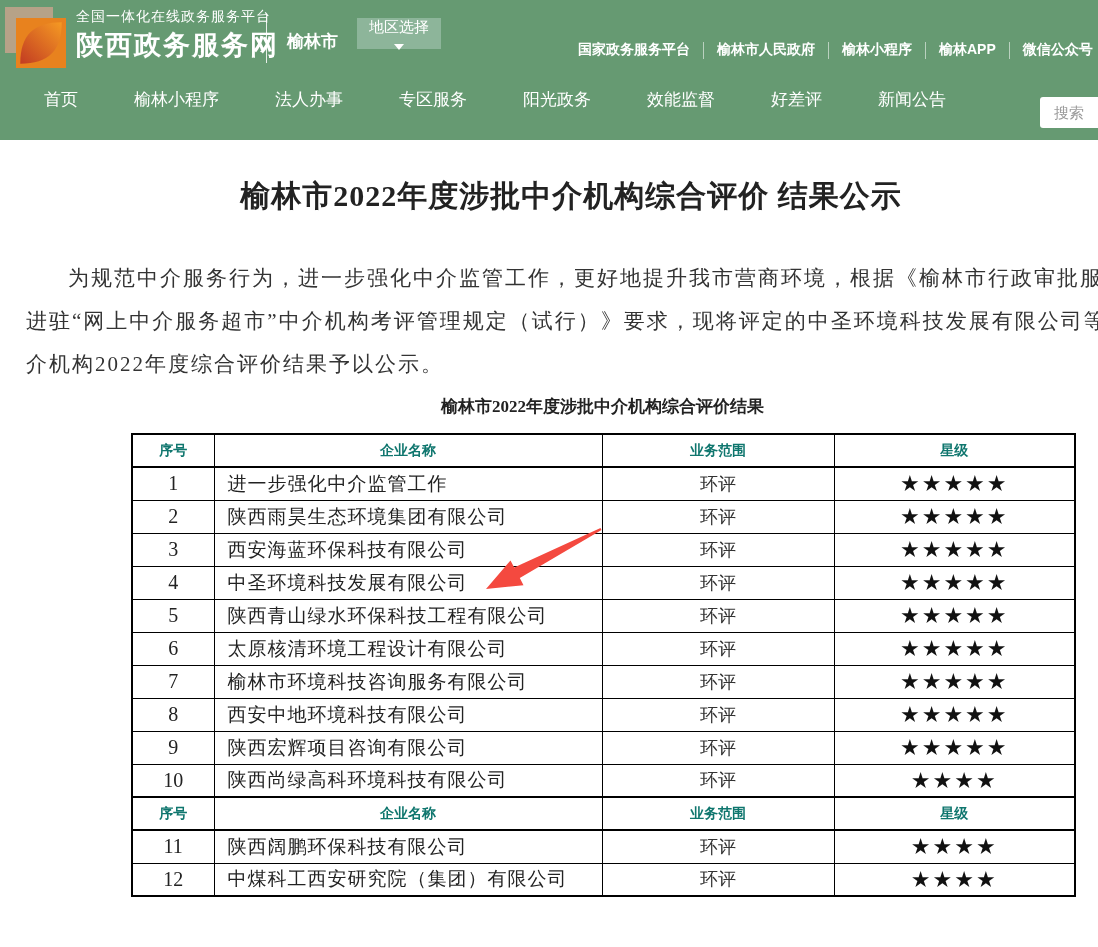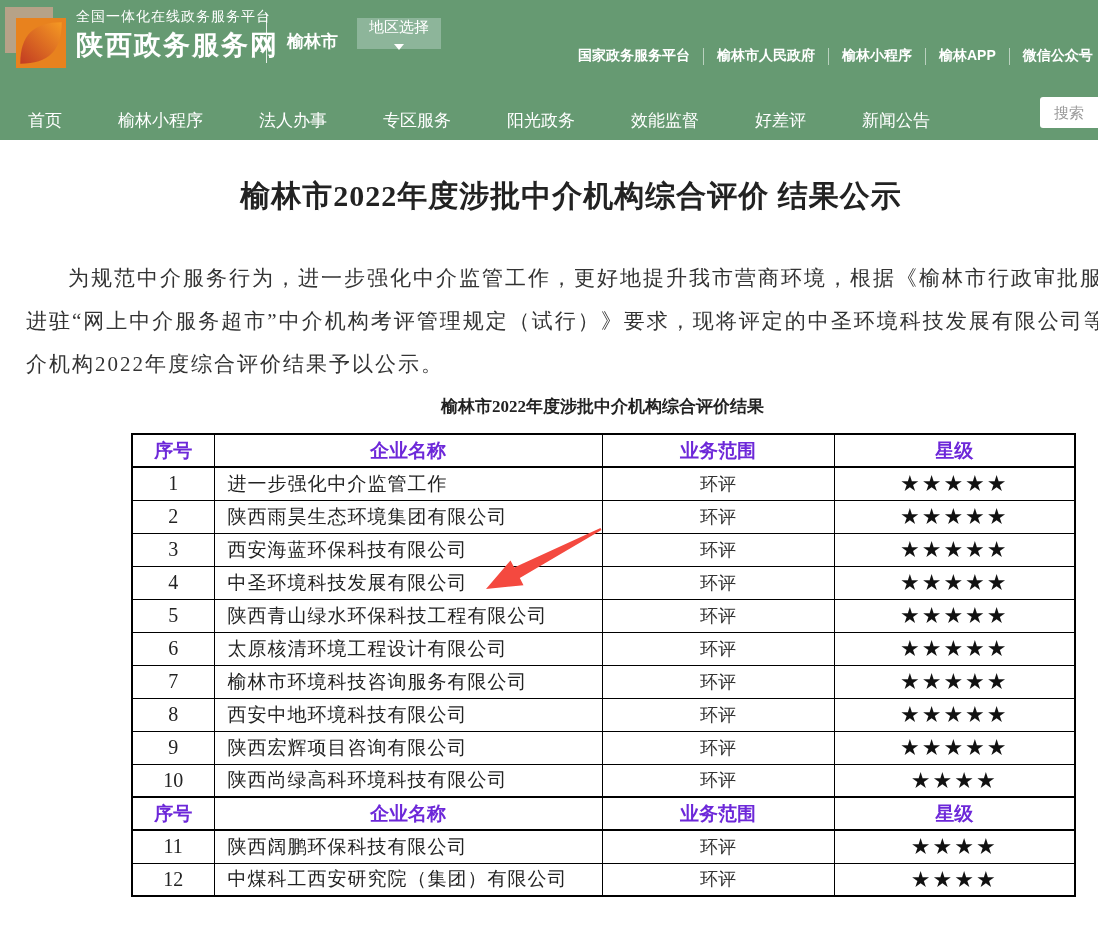--- a/index.html
+++ b/index.html
@@ -23,27 +23,27 @@
   .brand-text{position:absolute;left:76px;top:9px;line-height:1;}
   .brand-small{font-size:14px;letter-spacing:1px;}
   .brand-large{font-size:27px;font-weight:700;letter-spacing:2px;margin-top:9px;}
   .brand-divider{position:absolute;left:266px;top:15px;width:1px;height:48px;background:rgba(255,255,255,0.85);}
   .city-name{position:absolute;left:287px;top:30px;font-size:17px;font-weight:700;}
   .region-btn{position:absolute;left:357px;top:18px;height:31px;padding:0 12px;
     background:var(--btn-green);border:none;color:#fff;font-size:15px;cursor:pointer;
     display:flex;align-items:center;gap:7px;font-family:inherit;flex-direction:column;}
   .caret-down{display:inline-block;width:0;height:0;border-left:5px solid transparent;
     border-right:5px solid transparent;border-top:6px solid #fff;}
-  .top-links{position:absolute;left:578px;top:16px;height:80px;display:flex;align-items:center;white-space:nowrap;}
+  .top-links{position:absolute;left:578px;top:10px;height:80px;display:flex;align-items:center;white-space:nowrap;}
   .top-link{font-size:14px;font-weight:700;color:#fff;text-decoration:none;cursor:pointer;}
   .link-sep{display:inline-block;width:1px;height:17px;background:rgba(255,255,255,0.55);margin:0 13px;}
 
   
-  .main-nav{position:absolute;left:0;top:88px;height:44px;display:flex;align-items:flex-end;
-    padding-left:28px;gap:56px;}
+  .main-nav{position:absolute;left:0;top:88px;height:44px;display:flex;align-items:flex-start;
+    padding-left:44px;gap:56px;}
   .nav-item{font-size:17px;color:#fff;cursor:pointer;white-space:nowrap;}
   .search-box{position:absolute;left:1040px;top:97px;width:130px;height:31px;background:#fff;
     border:none;border-radius:3px 0 0 3px;font-size:15px;color:#444;padding-left:14px;
     font-family:inherit;outline:none;}
   .search-box::placeholder{color:#9a9a9a;}
 
   
   .content{position:relative;width:1098px;font-family:"Liberation Serif",serif;color:var(--text-dark);margin-left:26px;}
   .doc-title{margin-top:36px;width:1090px;text-align:center;font-size:30px;font-weight:700;
     color:#222;letter-spacing:1px;}
@@ -54,21 +54,21 @@
     font-size:17px;font-weight:700;color:#222;}
 
   .eval-table{margin-top:15px;margin-left:105px;width:943px;border-collapse:collapse;
     border:2px solid var(--border-black);table-layout:fixed;}
   .eval-table col.c1{width:82px;}
   .eval-table col.c2{width:388px;}
   .eval-table col.c3{width:232px;}
   .eval-table col.c4{width:241px;}
   .eval-table th,.eval-table td{border:1px solid var(--border-black);height:33px;
     overflow:hidden;white-space:nowrap;}
-  .eval-table tr.head-row th{font-size:19px;font-weight:700;text-align:center;color:#6d28d9;
+  .eval-table tr.head-row th{font-size:14px;font-weight:700;text-align:center;color:#0f766e;
     border-top-width:2px;border-bottom-width:2px;}
   .cell-no{text-align:center;font-size:20px;color:#222;}
   .cell-name{text-align:left;padding-left:13px;font-size:19px;color:#222;letter-spacing:1px;}
   .cell-scope{text-align:center;font-size:18px;color:#333;}
   .cell-stars{text-align:center;font-size:22px;letter-spacing:2px;color:#111;
     font-family:"DejaVu Sans",sans-serif;}
 
   
   .arrow-overlay{position:absolute;left:0;top:0;width:1098px;height:947px;pointer-events:none;z-index:5;}
 </style>

